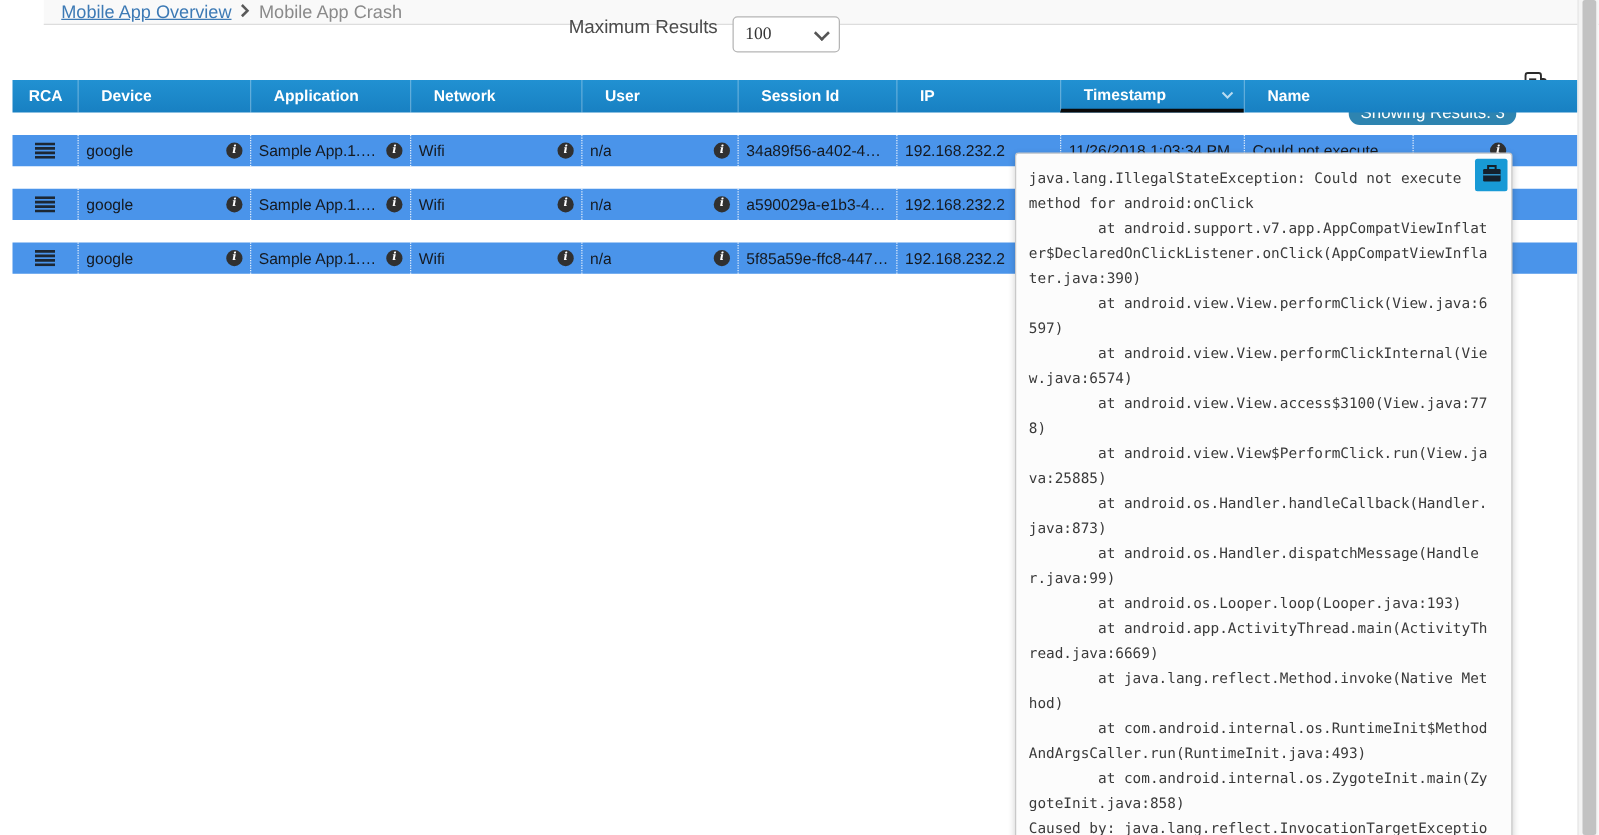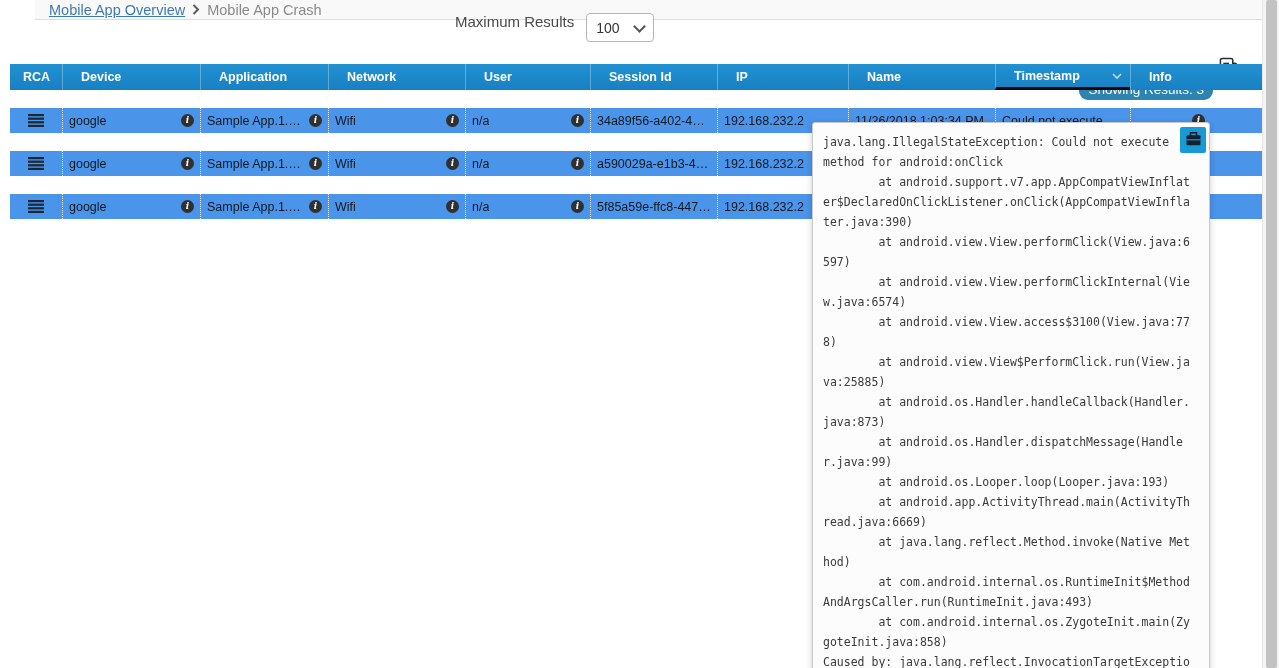--- a/index.html
+++ b/index.html
@@ -32,23 +32,23 @@
 
   
   .max-results{
     position:absolute;left:455px;top:13px;
     display:flex;gap:12px;
   }
   .max-results label{font-size:15px;color:#4a4a4a;}
   .select-wrap{position:relative;display:inline-block;}
   .select-wrap select{
     -webkit-appearance:none;appearance:none;
-    width:68px;height:29px;border:1px solid #b5b5b5;border-radius:4px;
+    width:86px;height:29px;border:1px solid #b5b5b5;border-radius:4px;
     background:#fff;font-size:14px;color:#333;padding:0 22px 0 9px;
-    font-family:Liberation Sans, sans-serif;
+    font-family:Liberation Serif, serif;
   }
   .select-wrap::after{
     content:"";position:absolute;right:10px;top:9px;width:7px;height:7px;
     border-right:2px solid #555;border-bottom:2px solid #555;
     transform:rotate(45deg);pointer-events:none;
   }
   .results-group{
     position:absolute;right:41px;top:32px;
     display:flex;align-items:center;gap:6px;
   }
@@ -161,30 +161,29 @@
 
 <div class="grid">
   <div class="thead">
     <div class="th">RCA</div>
     <div class="th">Device</div>
     <div class="th">Application</div>
     <div class="th">Network</div>
     <div class="th">User</div>
     <div class="th">Session Id</div>
     <div class="th">IP</div>
-    <div class="th">Name</div>
     <div class="th th-sorted">
       <span>Timestamp</span>
       <span class="sort-icon">
         <svg width="10" height="7" viewBox="0 0 10 7">
             <polyline points="1,1 5,5 9,1" fill="none" stroke="#d4eaf7" stroke-width="1.6"></polyline>
           </svg>
       </span>
     </div>
-    <div class="th">Info</div>
+    <div class="th">Name</div>
   </div>
 
   <div class="tr">
     <div class="td">
       <span class="rca-btn">
         <svg width="16" height="13" viewBox="0 0 16 13">
             <g fill="#1c2733">
               <rect x="0" y="0" width="16" height="2.2"></rect>
               <rect x="0" y="3.6" width="16" height="2.2"></rect>
               <rect x="0" y="7.2" width="16" height="2.2"></rect>

